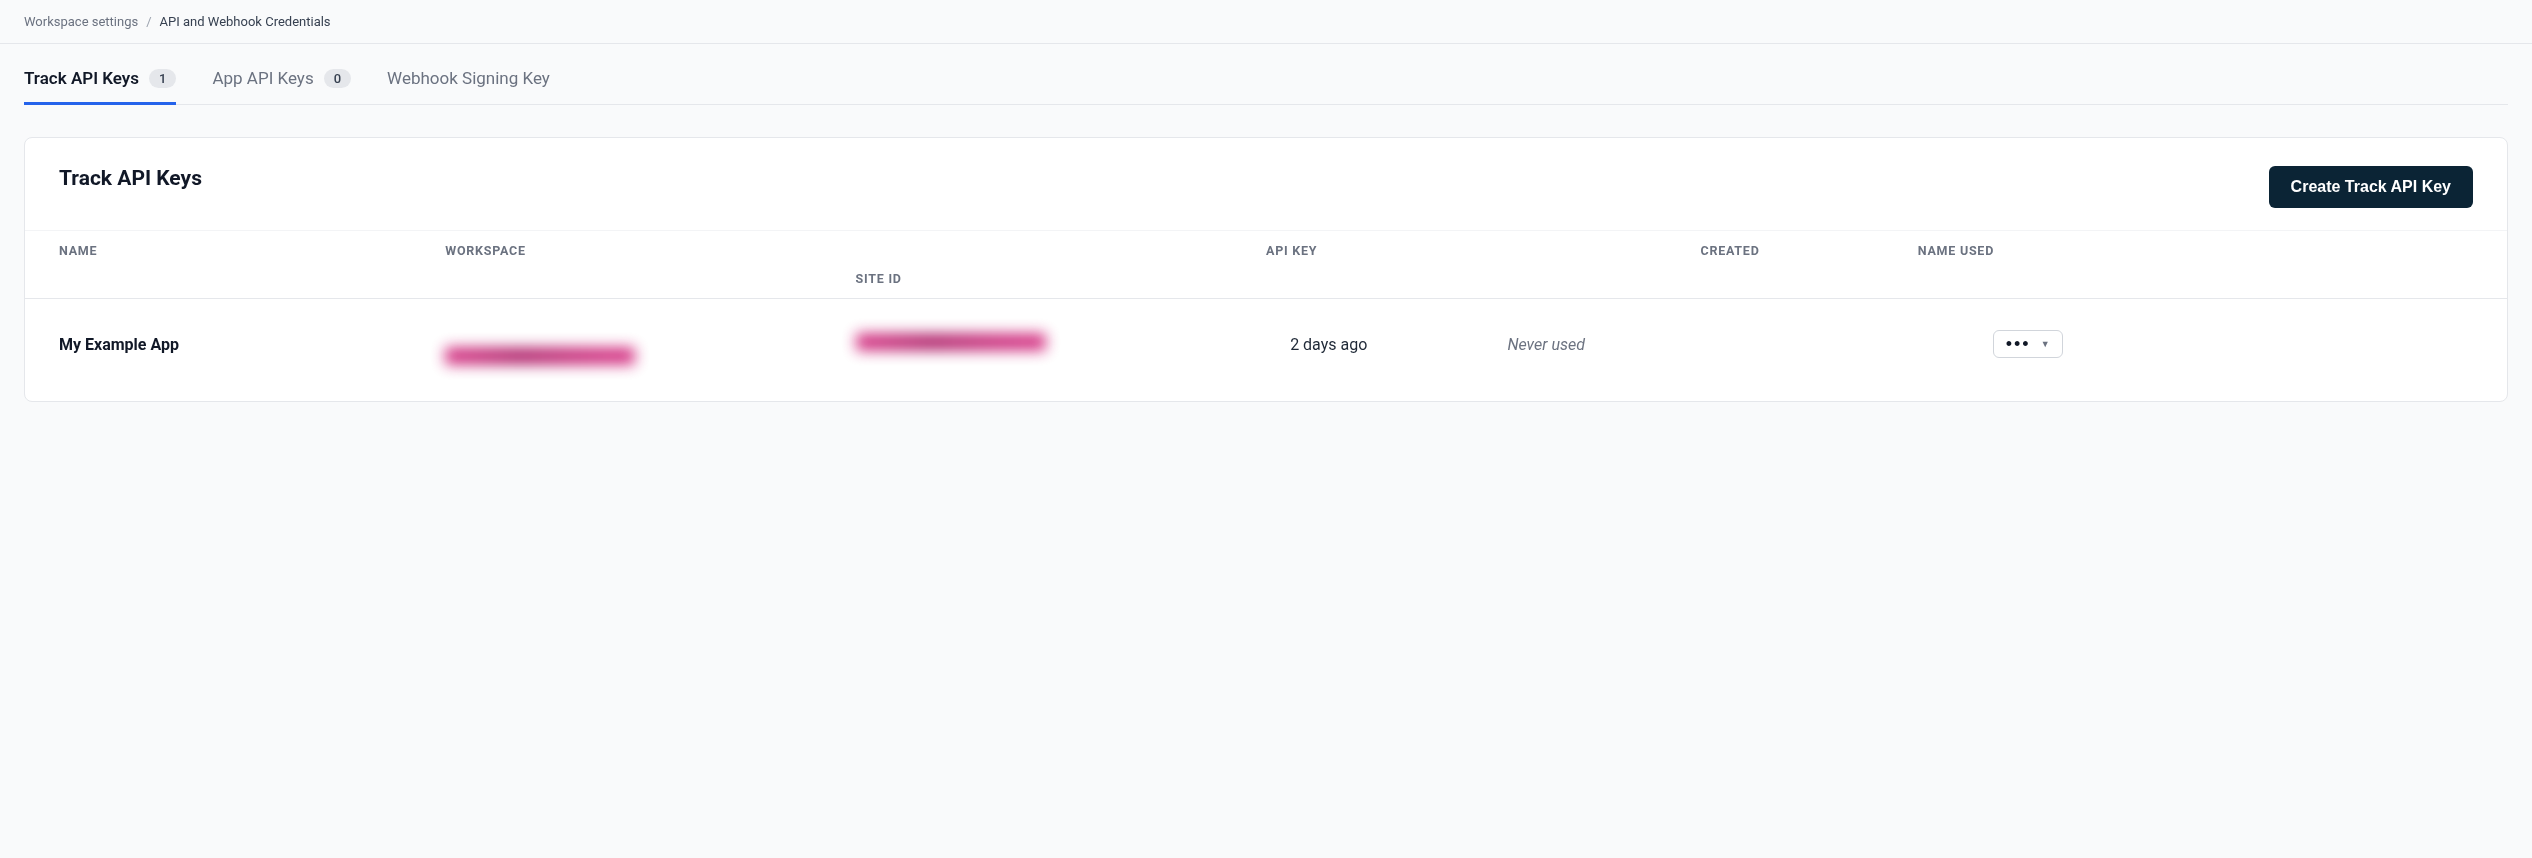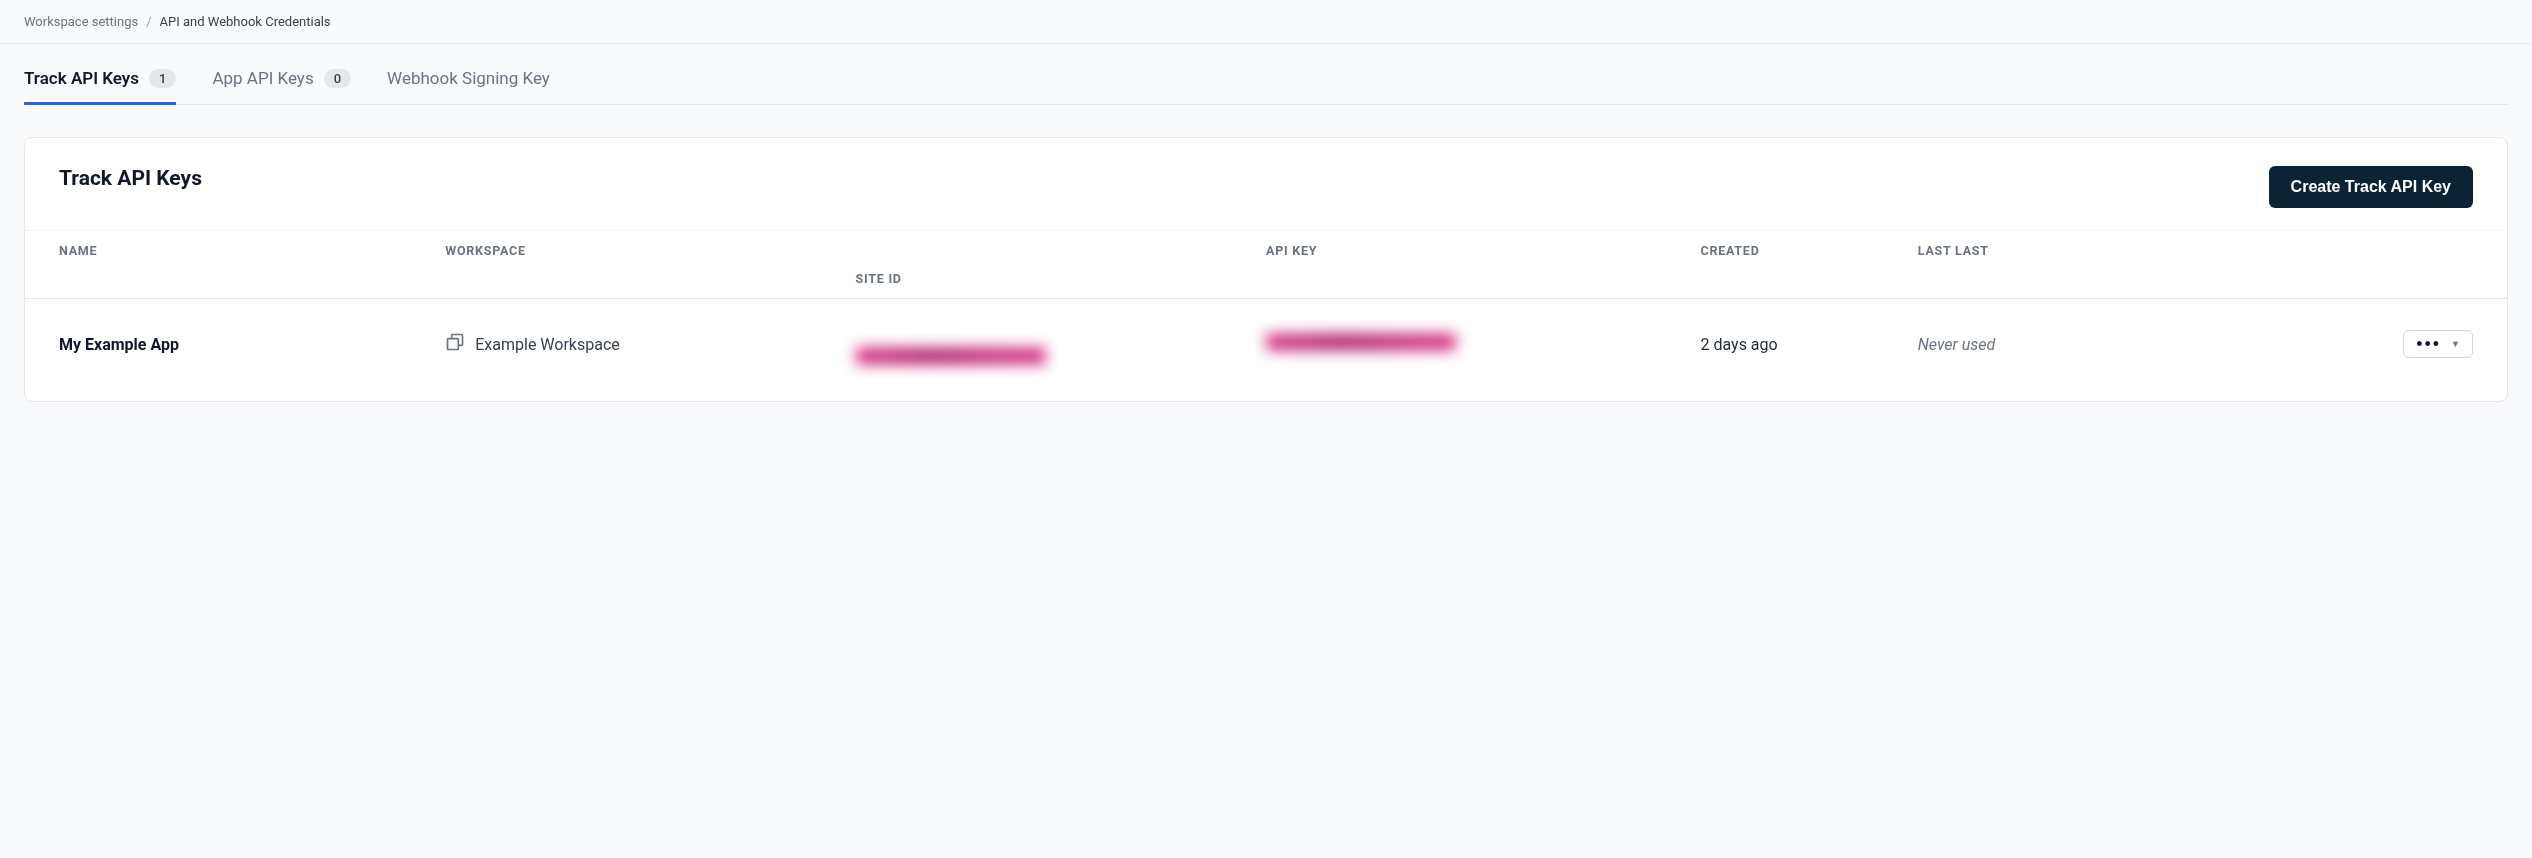--- a/index.html
+++ b/index.html
@@ -224,35 +224,26 @@
       </div>
       <button class="btn-primary">Create Track API Key</button>
     </div>
 
     <div class="table-header">
       <div class="col-name">NAME</div>
       <div class="col-workspace">WORKSPACE</div>
       <div class="col-siteid">SITE ID</div>
       <div class="col-apikey">API KEY</div>
       <div class="col-created">CREATED</div>
-      <div class="col-lastused">LAST LAST</div>
+      <div class="col-lastused">NAME USED</div>
       <div class="col-actions"></div>
     </div>
 
     <div class="table-row">
       <div class="col-name cell-name">My Example App</div>
-      <div class="col-workspace workspace-cell">
-        <span>
-          <svg width="20" height="20" viewBox="0 0 24 24" fill="none" stroke="#6b7280" stroke-width="2" stroke-linecap="round" stroke-linejoin="round">
-            <rect x="8" y="3" width="13" height="13" rx="1"></rect>
-            <rect x="3" y="8" width="13" height="13" rx="1" fill="#f9fafb"></rect>
-          </svg>
-        </span>
-        <span>Example Workspace</span>
-      </div>
       <div class="col-siteid">
         <span class="blurred"></span>
       </div>
       <div class="col-apikey">
         <span class="blurred"></span>
       </div>
       <div class="col-created">2 days ago</div>
       <div class="col-lastused never-used">Never used</div>
       <div class="col-actions">
         <button class="row-actions-btn">

